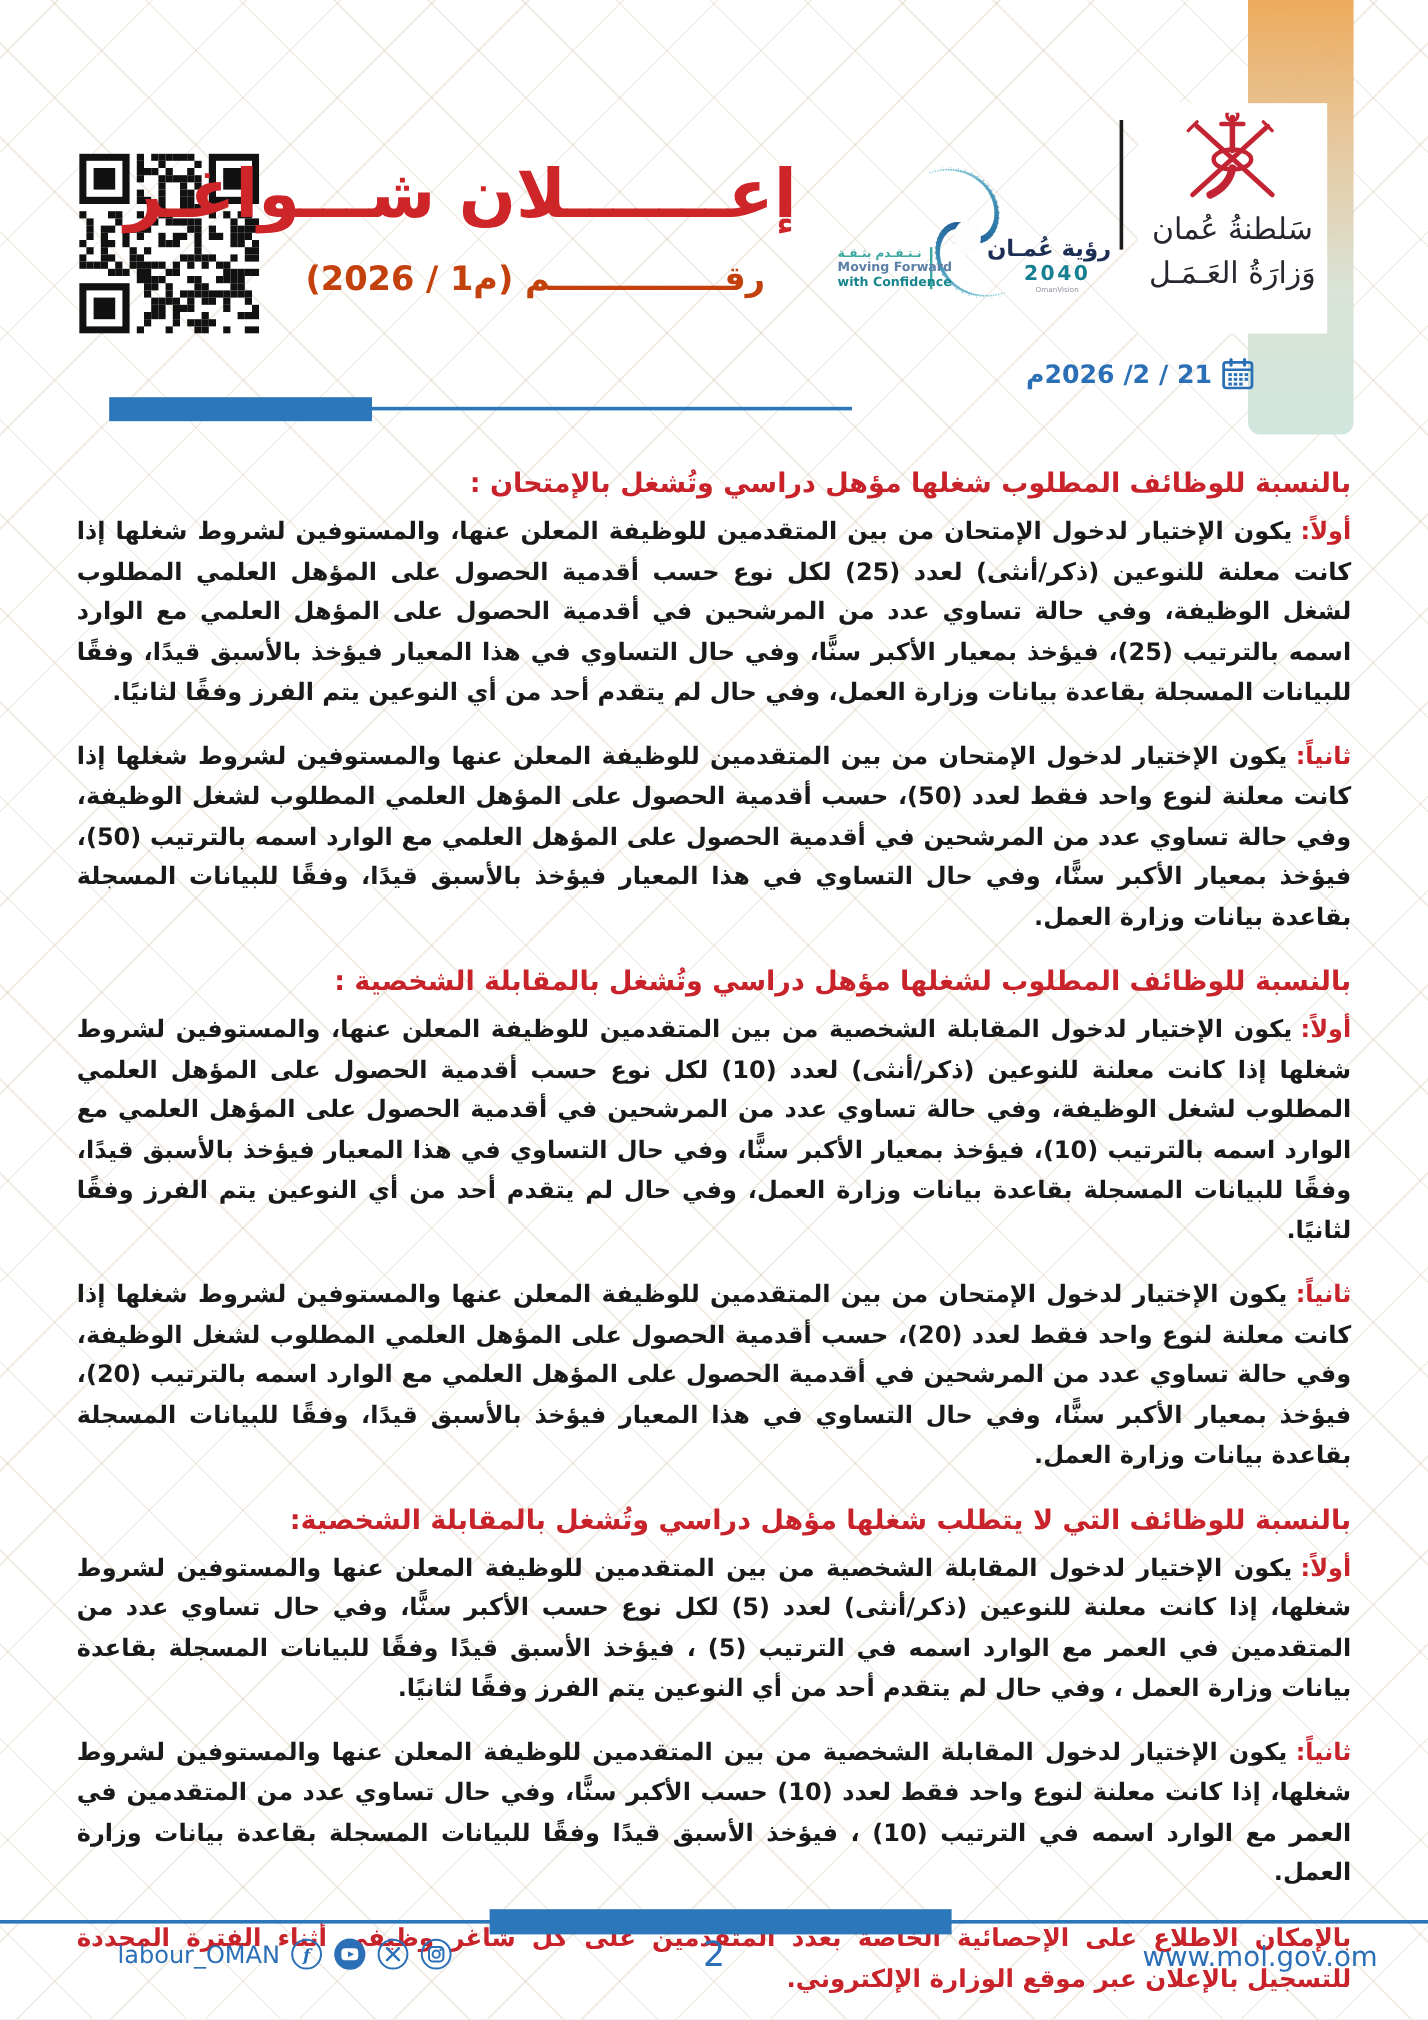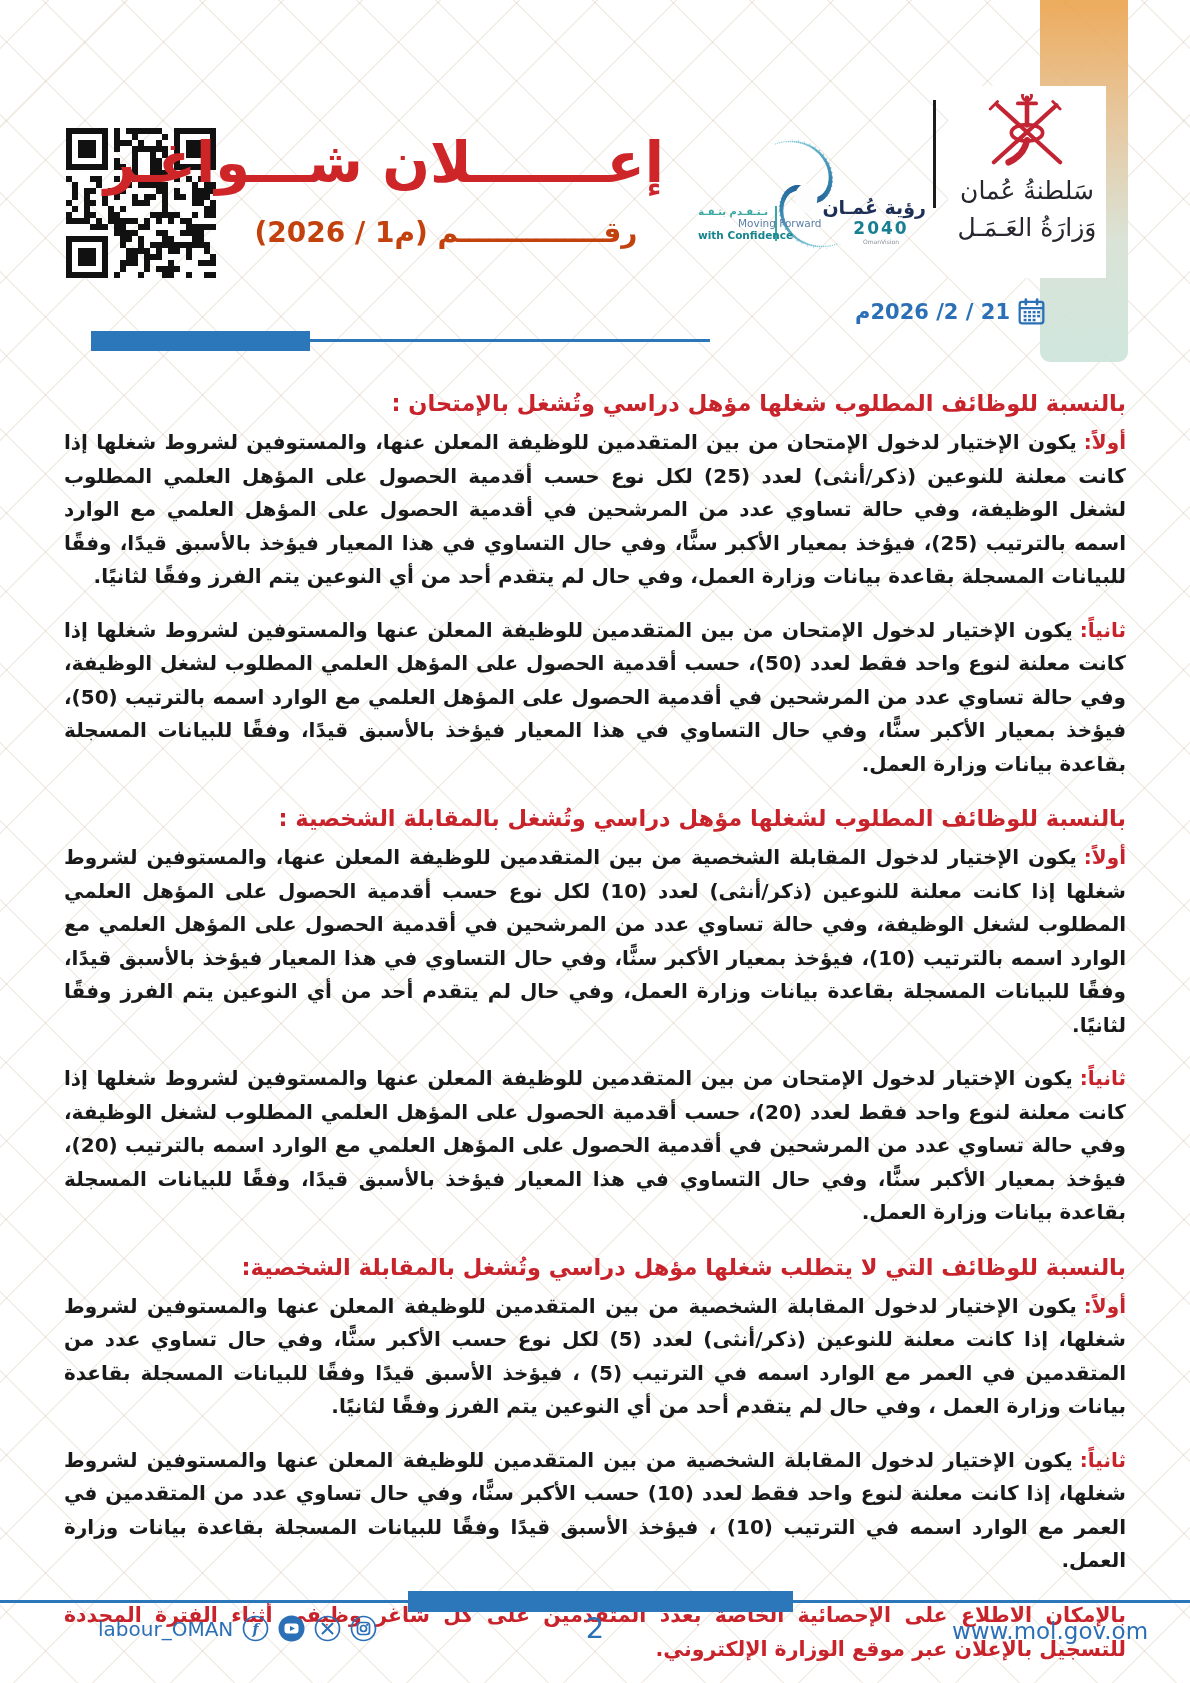--- a/index.html
+++ b/index.html
@@ -27,21 +27,21 @@
     line-height:37px;text-align:center;margin-top:4px;white-space:nowrap;}
   .logo-divider{position:absolute;left:933px;top:100px;width:3px;height:108px;background:#1c1c1c;}
   .swirl{position:absolute;left:742px;top:130px;width:128px;height:128px;}
   .vision-text{position:absolute;left:836px;top:196px;width:90px;text-align:center;direction:rtl;}
   .vision-name{color:#1e2f55;font-size:19px;font-weight:700;white-space:nowrap;}
   .vision-year{color:#177f92;font-size:17px;font-weight:700;letter-spacing:2px;}
   .vision-cap{color:#8a8f99;font-size:6px;direction:ltr;}
   .moving-block{position:absolute;left:698px;top:206px;width:70px;border-left:0;
     border-right:2px solid #3aa8a0;padding-right:7px;text-align:right;direction:rtl;}
   .moving-ar{color:#3aa8a0;font-size:10px;font-weight:700;white-space:nowrap;}
-  .moving-en{color:#5b7fa6;font-size:10.5px;font-weight:400;direction:ltr;text-align:left;white-space:nowrap;margin-left:40px;}
+  .moving-en{color:#5b7fa6;font-size:10.5px;font-weight:700;direction:ltr;text-align:left;white-space:nowrap;}
   .moving-en2{color:#16858d;font-size:10.5px;font-weight:800;direction:ltr;text-align:left;white-space:nowrap;}
   .date-row{position:absolute;left:845px;top:298px;width:200px;display:flex;align-items:center;gap:8px;direction:rtl;}
   .date-text{color:#2b6fb7;font-size:21px;font-weight:700;white-space:nowrap;}
   
   .content{position:absolute;top:368px;left:64px;right:64px;color:#1a1a1a;}
   .sec-title{color:#c8232b;font-size:22.5px;font-weight:700;line-height:34px;margin:18px 0 6px;text-align:right;}
   .para{font-size:20px;font-weight:700;line-height:33.5px;text-align:justify;margin:0 0 20px;}
   .lead{color:#c8232b;font-weight:700;margin-inline-end:7px;}
   .closing-note{color:#c8232b;font-size:20.5px;font-weight:700;line-height:34px;text-align:justify;margin-top:10px;}
   

